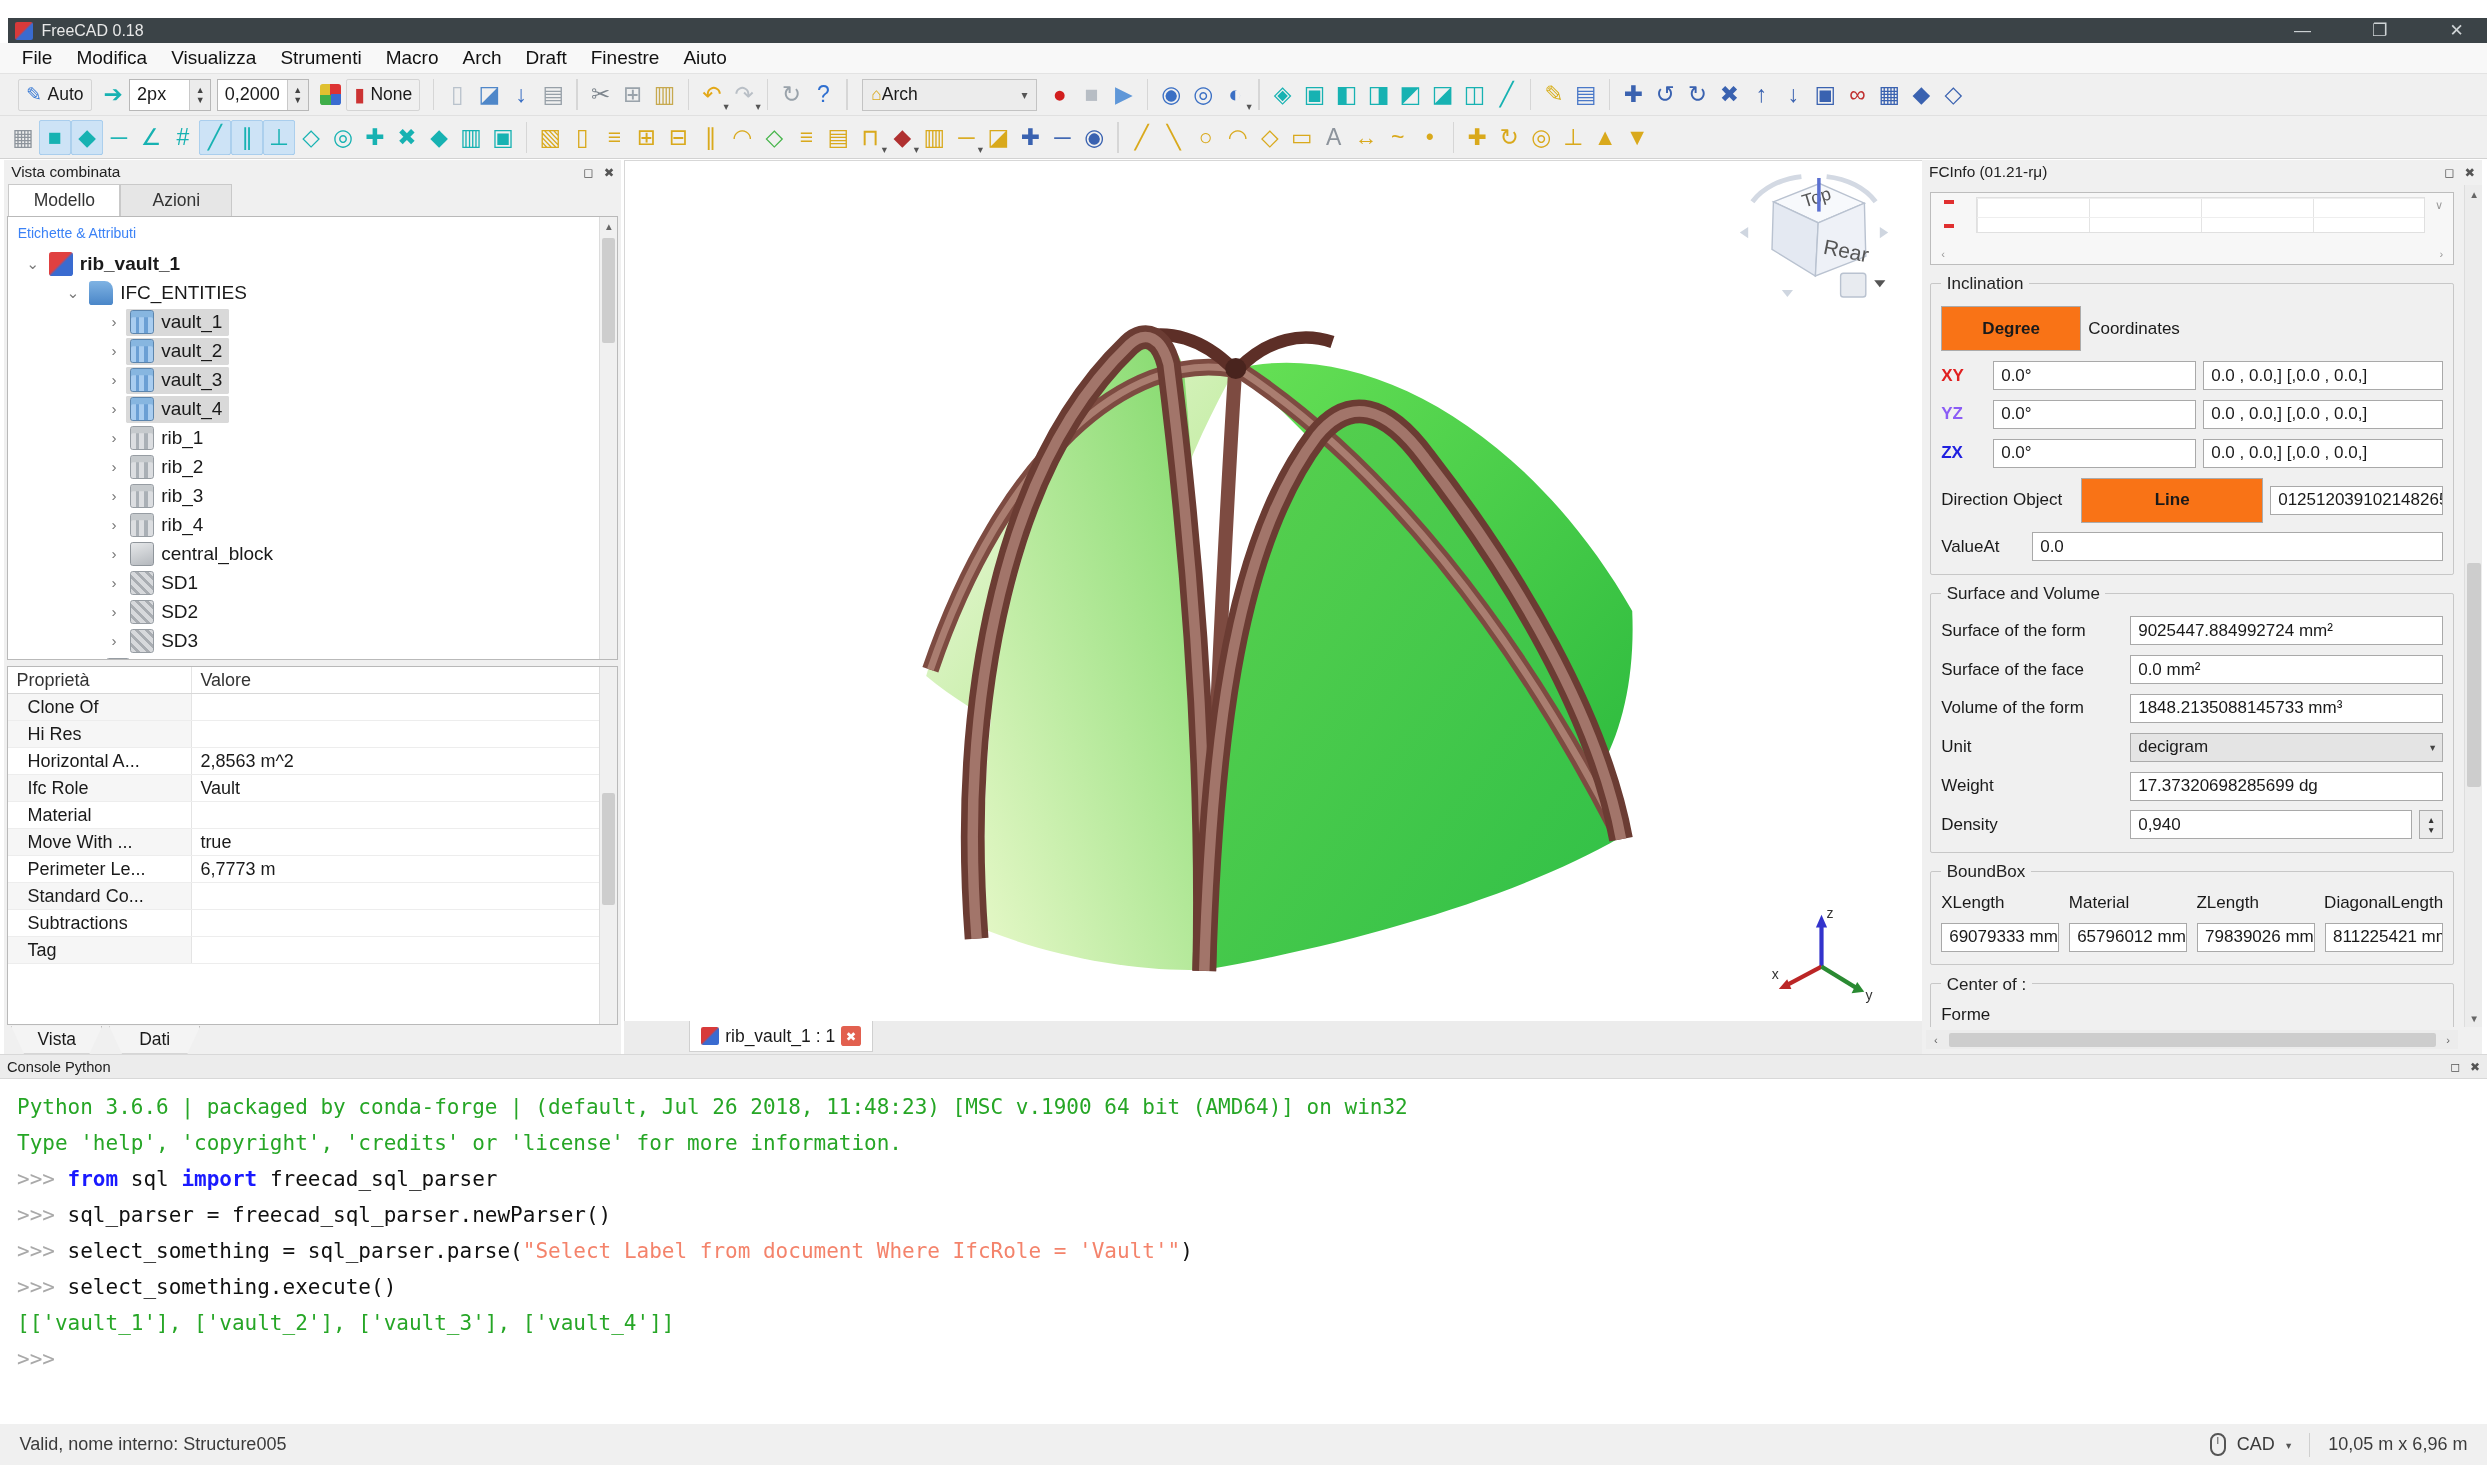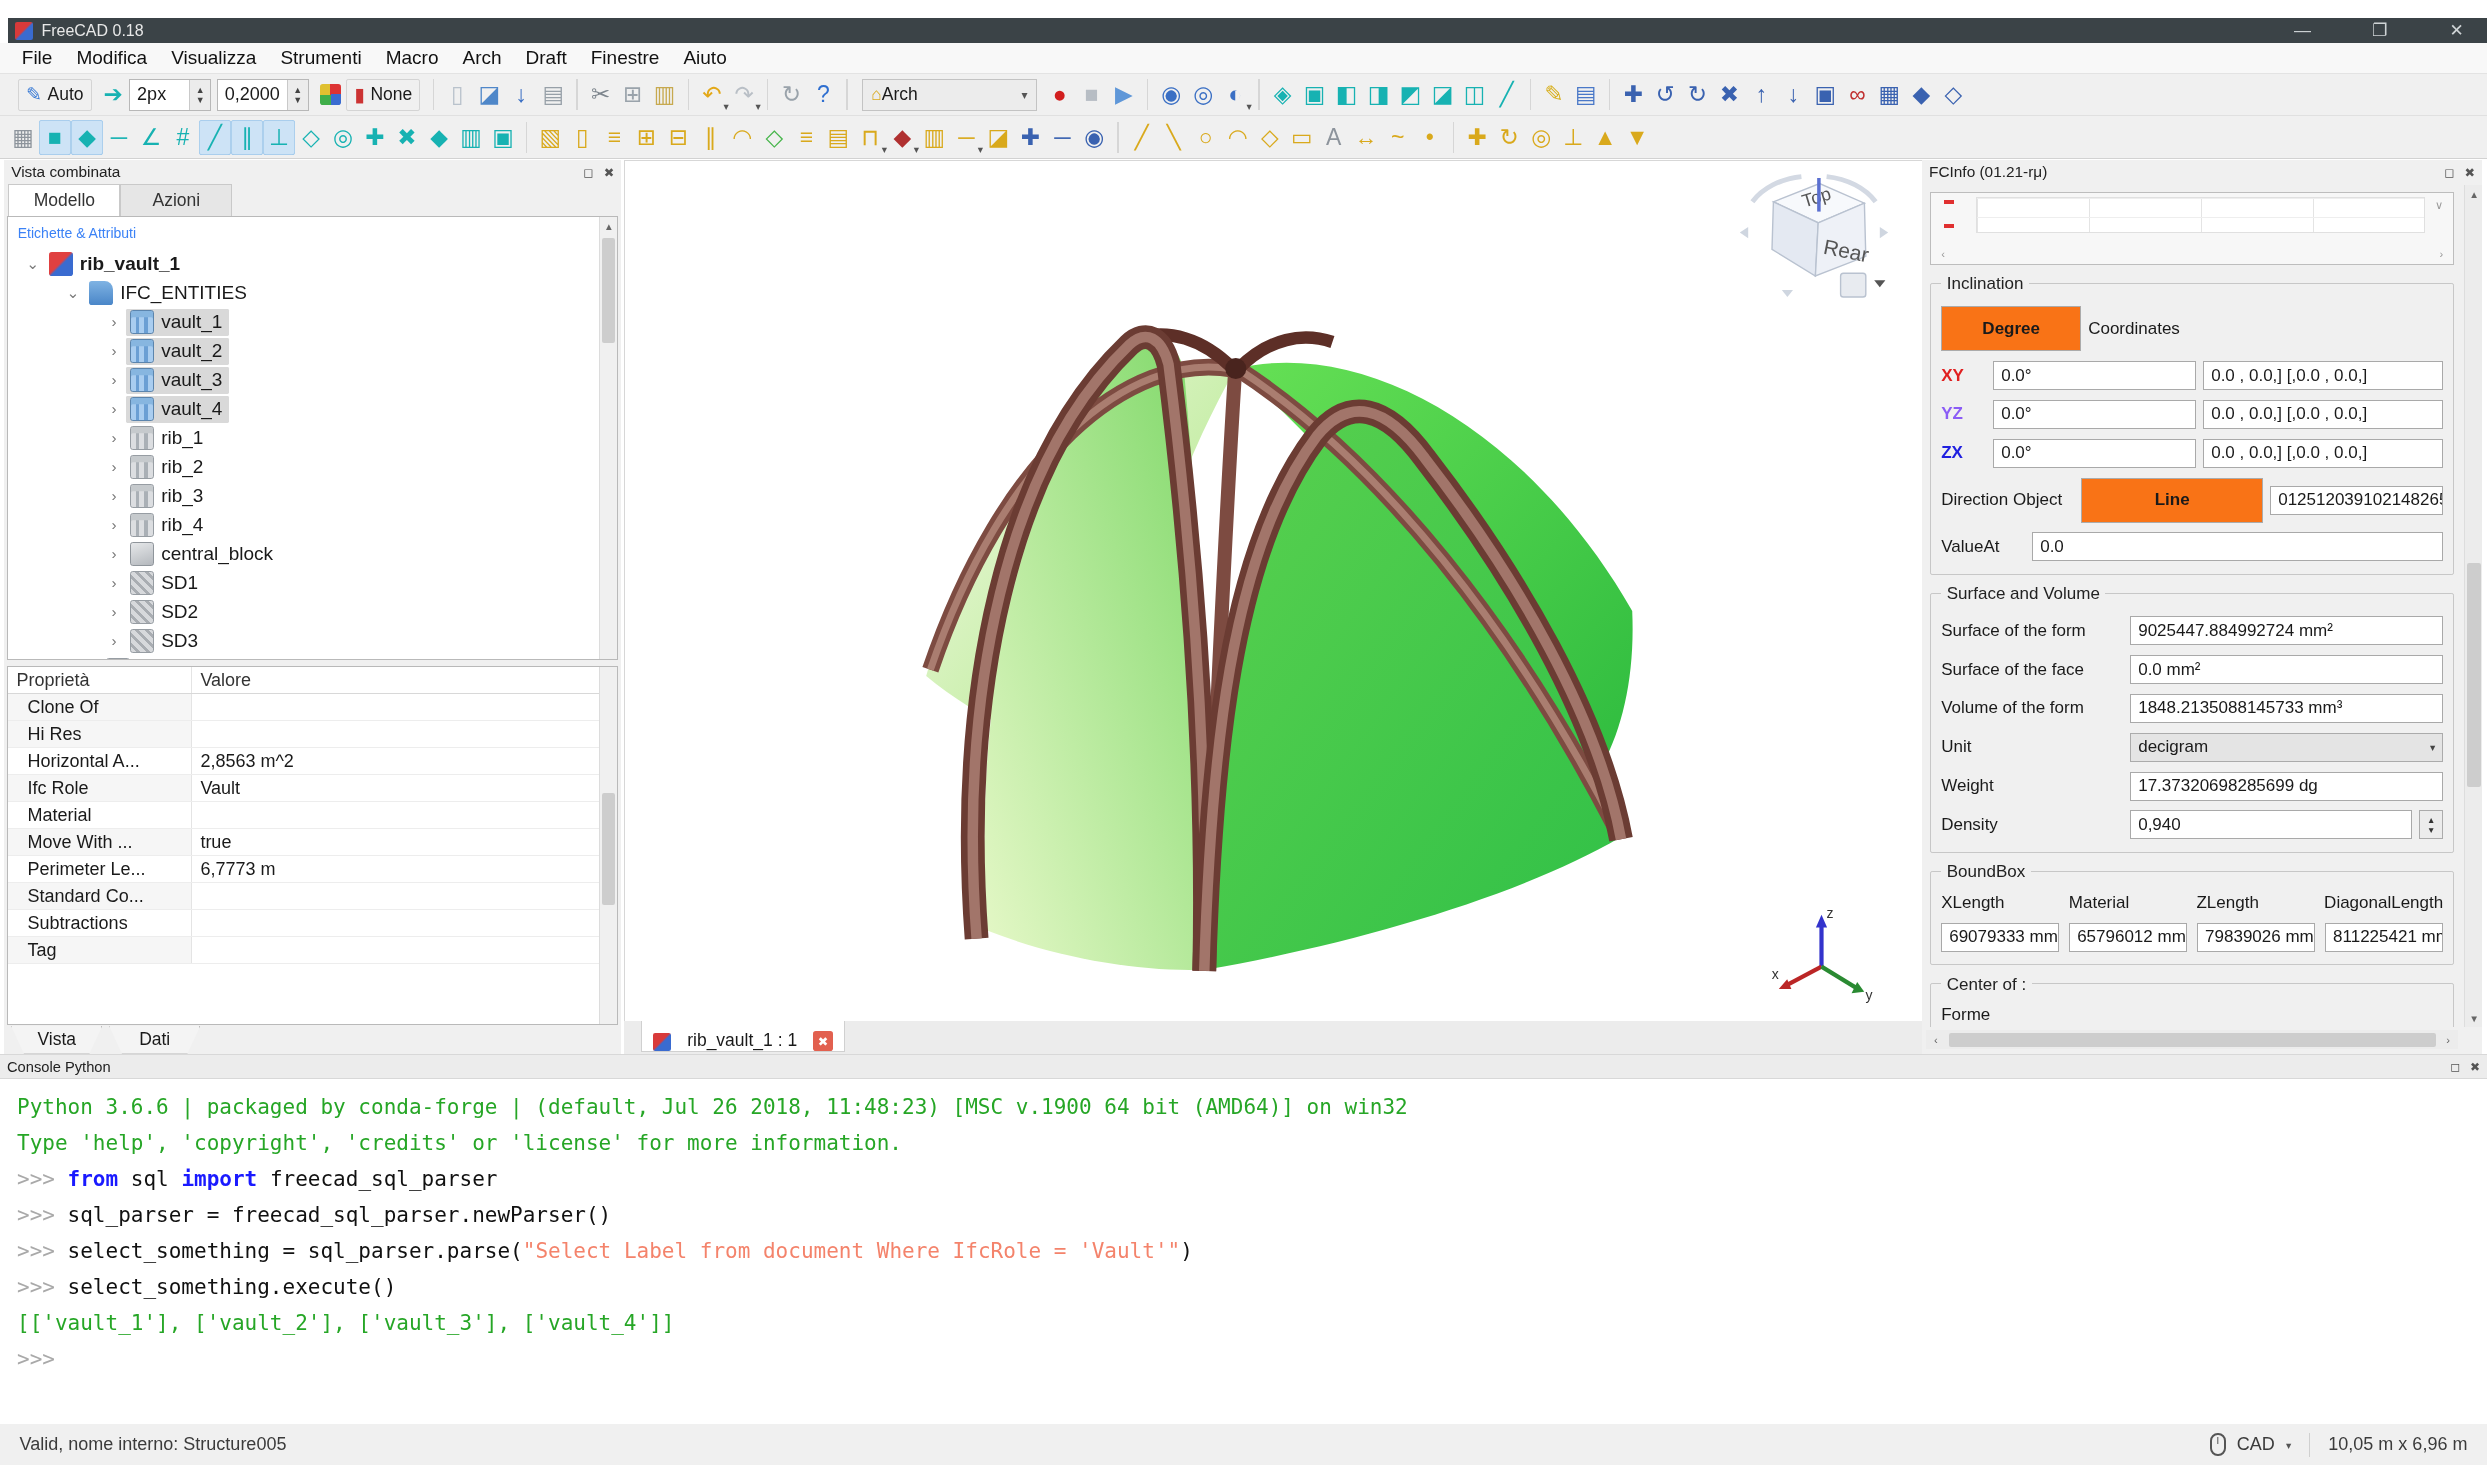--- a/index.html
+++ b/index.html
@@ -73,21 +73,21 @@
   .prow.alt { background:#f6f6f6; }
   .pcell { display:flex; align-items:center; padding:0 8.4px 0 19.6px; border-right:0.7px solid #e4e4e4; overflow:hidden; white-space:nowrap;text-align:center; }
   .pcell.val { padding-left:8.4px; border-right:none; background:#fff; }
   .pcell.sel { background:#2a7fd4; color:#fff; }
   .lp-bottabs { position:absolute; bottom:1.4px; left:7px; display:flex; gap:7px; }
   .bottab { min-width:91px; padding:2.8px 14px; font-size:17.5px; text-align:center; background:#f4f4f4; border:0.7px solid #b9b9b9; border-top:none; clip-path:polygon(0 0,100% 0,86% 100%,14% 100%); }
 
   
   .viewport { position:absolute; left:624px; top:160px; width:1300px; height:862px; background:#fff; border:0.7px solid #d7d7d7; overflow:hidden; }
   .vp-tabstrip { position:absolute; left:624px; top:1021px; width:1300px; height:33px; background:#ececec; display:flex; align-items:flex-start; }
-  .vp-tab { background:#fff; border:0.7px solid #d0d0d0; border-top:none; height:31px; display:flex; align-items:flex-end; padding:0 11.2px; gap:16px; }
+  .vp-tab { background:#fff; border:0.7px solid #d0d0d0; border-top:none; height:31px; display:flex; align-items:center; padding:0 11.2px; gap:6px;margin-left:48px; }
   .vp-tab .mini-logo { width:18px; height:18px; border-radius:2.1px; background:linear-gradient(135deg,#d83a3a 0 46%,#3a6bd0 54% 100%); }
   .vp-tab .tablabel { font-size:17.5px; }
   .vp-close { width:19.6px; height:19.6px; background:#e2604f; border-radius:2.8px; color:#fff; font-size:12.6px; display:flex; align-items:center; justify-content:center; }
   .navcube { position:absolute; right:32px; top:9.8px; width:154px; height:140px; }
   .axiscross { position:absolute; right:49px; bottom:18px; width:105px; height:98px; }
 
   
   .rightpanel { position:absolute; left:1922px; top:160px; width:560px; height:895px; background:#f0f0f0; font-size:17px; }
   .rp-content { position:absolute; top:25px; left:0; right:19.6px; bottom:28px; overflow:hidden; }
   .rp-vscroll { position:absolute; top:25px; right:0; width:18px; bottom:28px; background:#ececec; border-left:0.7px solid #ddd; }

